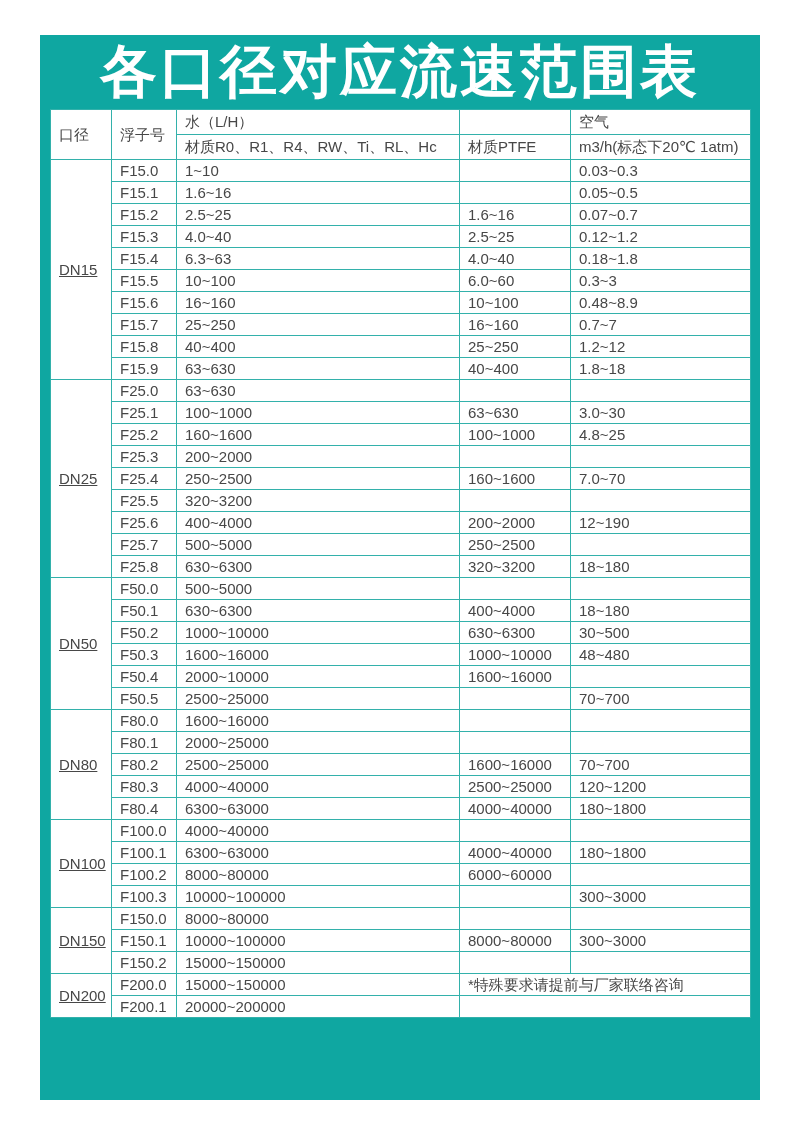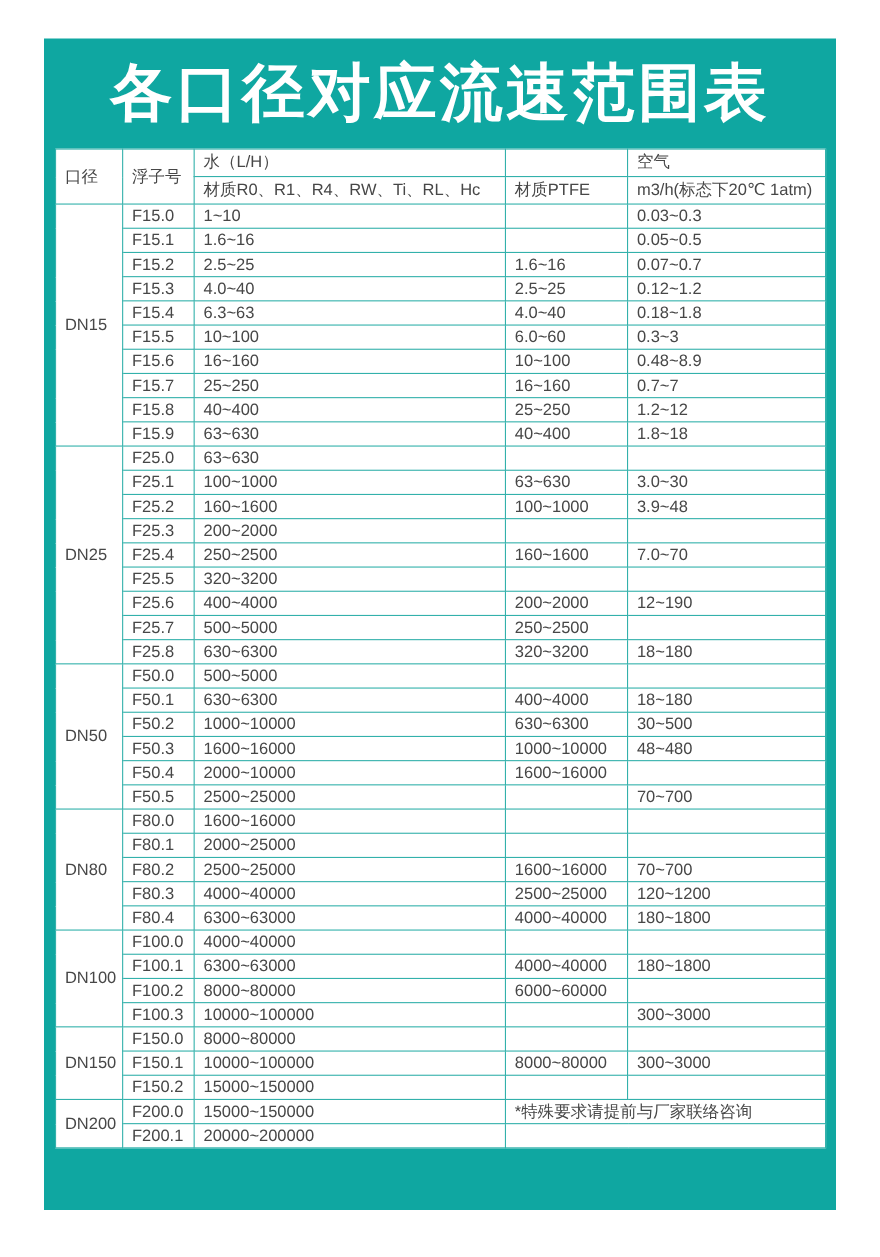--- a/index.html
+++ b/index.html
@@ -14,21 +14,21 @@
     width:800px;height:1143px;position:relative;
     font-family:"Liberation Sans","DejaVu Sans",sans-serif;
     color:var(--text);
   }
   .panel{
     position:absolute;left:40px;top:35px;width:720px;height:1065px;
     background:var(--teal);
     padding:0 10px;
   }
   .title{
-    height:100px;
+    height:74px;
     display:flex;align-items:center;justify-content:center;
     color:var(--title);
     font-size:57px;font-weight:bold;letter-spacing:3px;
     white-space:nowrap;
   }
   table.flow{
     width:700px;border-collapse:collapse;background:#ffffff;
     table-layout:fixed;
   }
   table.flow col.c-dn{width:61px;}
@@ -39,21 +39,21 @@
   table.flow th, table.flow td{
     border:1px solid var(--grid);
     font-size:15px;font-weight:normal;color:var(--text);
     padding:0 4px 0 8px;
     height:22px;line-height:20px;
     text-align:left;vertical-align:middle;
     overflow:hidden;white-space:nowrap;
   }
   table.flow th{height:25px;}
   th.center, td.center{text-align:center;padding-left:4px;margin-left:18px;}
-  td.dn{text-align:center;padding-left:4px;}
+  td.dn{text-align:center;padding-left:4px;text-decoration:underline;}
   td.floatno{text-align:center;padding-left:4px;}
 </style>
 </head>
 <body>
 
 <div class="panel">
   <div class="title">各口径对应流速范围表</div>
 
   <table class="flow">
     <colgroup>
@@ -149,21 +149,21 @@
         <tr>
           <td class="floatno">F25.1</td>
           <td>100~1000</td>
           <td>63~630</td>
           <td>3.0~30</td>
         </tr>
         <tr>
           <td class="floatno">F25.2</td>
           <td>160~1600</td>
           <td>100~1000</td>
-          <td>3.9~48</td>
+          <td>4.8~25</td>
         </tr>
         <tr>
           <td class="floatno">F25.3</td>
           <td>200~2000</td>
           <td></td>
           <td></td>
         </tr>
         <tr>
           <td class="floatno">F25.4</td>
           <td>250~2500</td>

